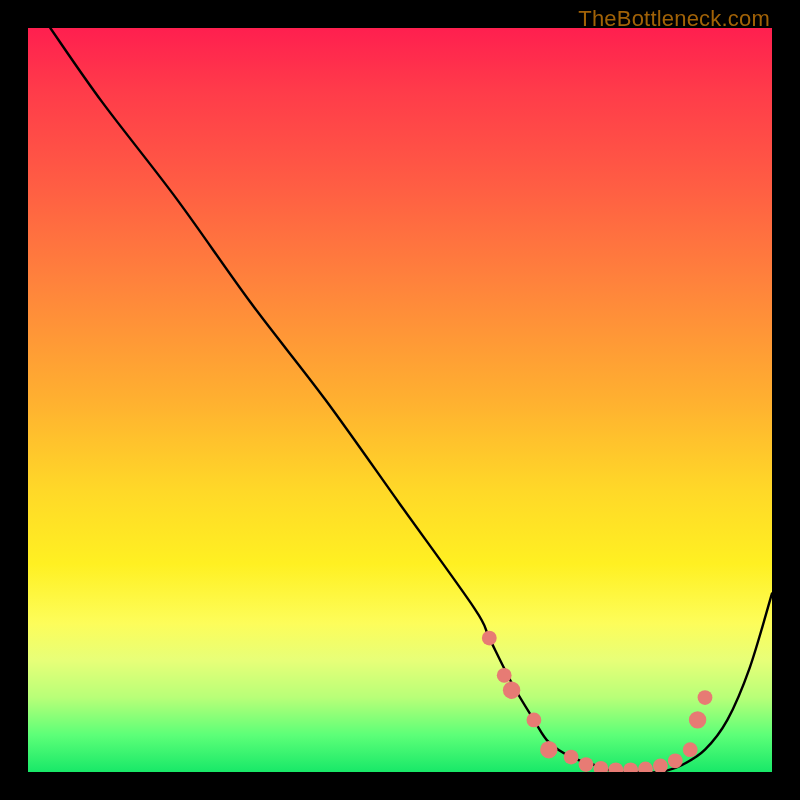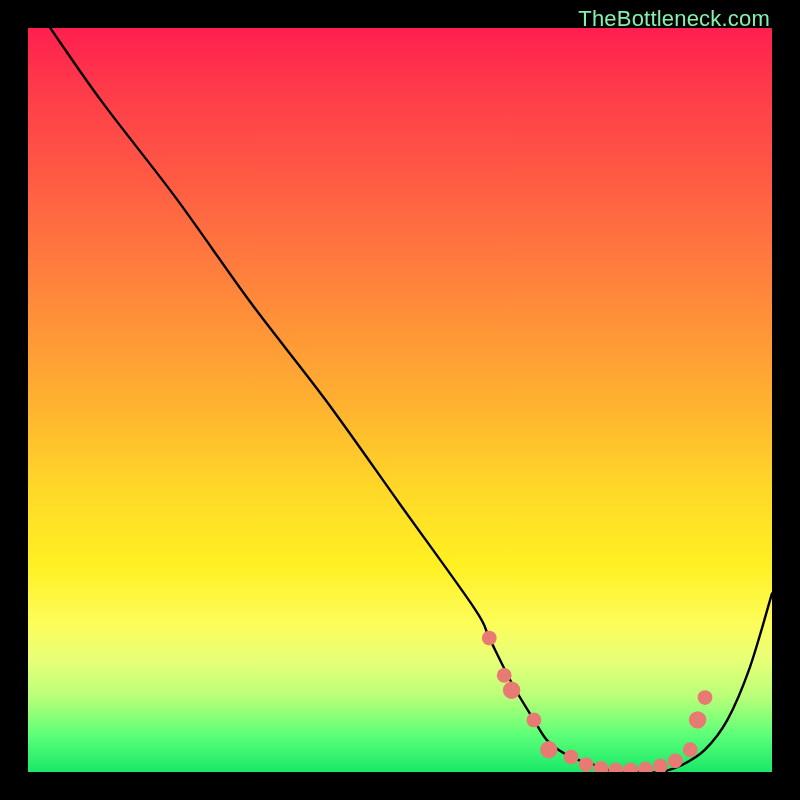--- a/index.html
+++ b/index.html
@@ -44,21 +44,21 @@
       #e7ff78 85%,
       #b8ff78 90%,
       #5dff78 95%,
       #18e868 100%
     );
   }
   .watermark {
     position: absolute;
     top: 6px;
     right: 30px;
-    color: #86efac;
+    color: #a16207;
     font-size: 22px;
     letter-spacing: 0.2px;
     font-weight: 500;
   }
   svg.curve {
     position: absolute;
     left: 0;
     top: 0;
     width: 744px;
     height: 744px;

